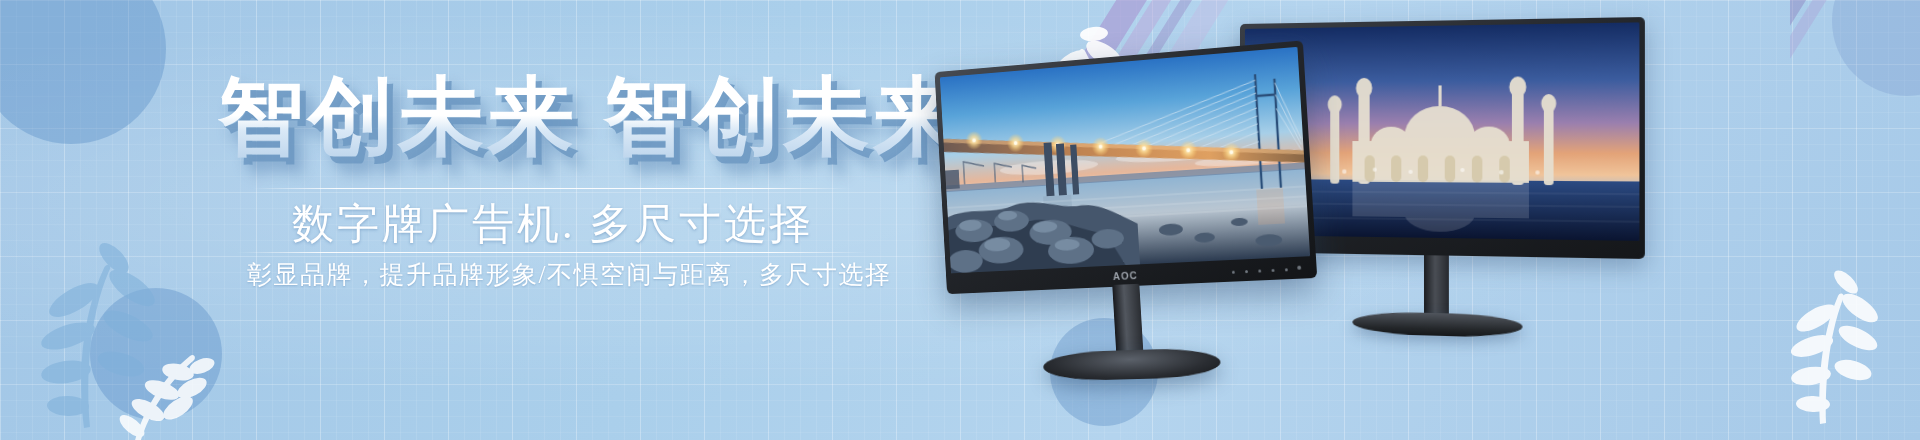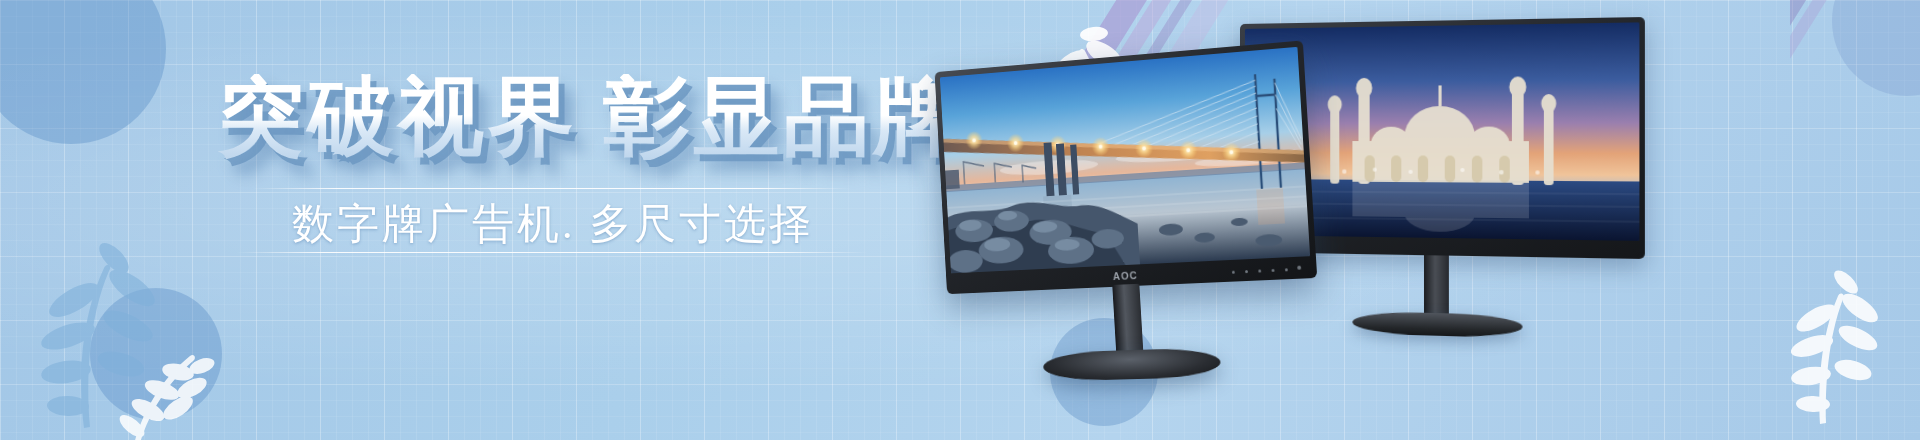--- a/index.html
+++ b/index.html
@@ -277,24 +277,25 @@
       <ellipse cx="58" cy="74" rx="18" ry="8" transform="rotate(20 58 74)"></ellipse>
       <ellipse cx="74" cy="56" rx="16" ry="8" transform="rotate(12 74 56)"></ellipse>
       <ellipse cx="28" cy="110" rx="15" ry="7" transform="rotate(40 28 110)"></ellipse>
       <ellipse cx="74" cy="92" rx="17" ry="8" transform="rotate(-34 74 92)"></ellipse>
       <ellipse cx="88" cy="72" rx="16" ry="8" transform="rotate(-28 88 72)"></ellipse>
       <ellipse cx="98" cy="50" rx="13" ry="7" transform="rotate(-20 98 50)"></ellipse>
     </g>
   </svg>
 
   <div class="text-block">
-    <div class="headline">突破视界 彰显品牌</div>
+    <div class="headline">智创未来 智创未来</div>
     <div class="rule rule-top"></div>
     <div class="subtitle">数字牌广告机. 多尺寸选择</div>
     <div class="rule rule-bottom"></div>
+    <div class="caption">彰显品牌，提升品牌形象/不惧空间与距离，多尺寸选择</div>
   </div>
 
   <div class="monitors">
 
     <div class="mon-back">
       <div class="bezel"></div>
       <div class="screen">
         <svg class="mosque" viewBox="0 0 380 206" preserveAspectRatio="none">
           <defs>
             <linearGradient id="skyB" x1="0" y1="0" x2="0" y2="1">

